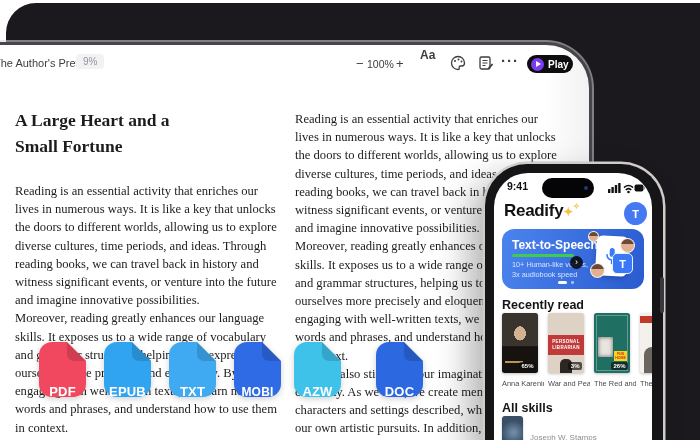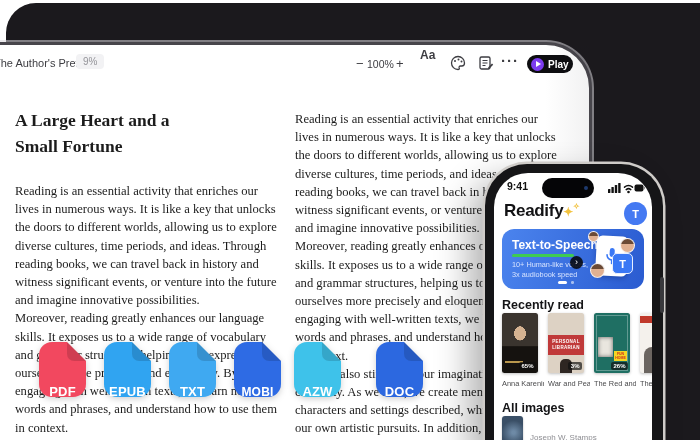--- a/index.html
+++ b/index.html
@@ -331,20 +331,20 @@
       <div class="cover cov4">
         <div class="cov4-bar"></div>
         <div class="cov4-fig"></div>
       </div>
 
       <div class="cov-label lab1">Anna Karenina...</div>
       <div class="cov-label lab2">War and Peace...</div>
       <div class="cov-label lab3">The Red and...</div>
       <div class="cov-label lab4">The...</div>
 
-      <div class="sec-heading allbooks-heading">All images</div>
+      <div class="sec-heading allbooks-heading">All skills</div>
       <div class="book-item-thumb"></div>
       <div class="book-item-title">Crime and Punishment</div>
       <div class="book-item-author">Joseph W. Stamps</div>
     </div>
   </div>
 
 </div>
 
 </body></html>

